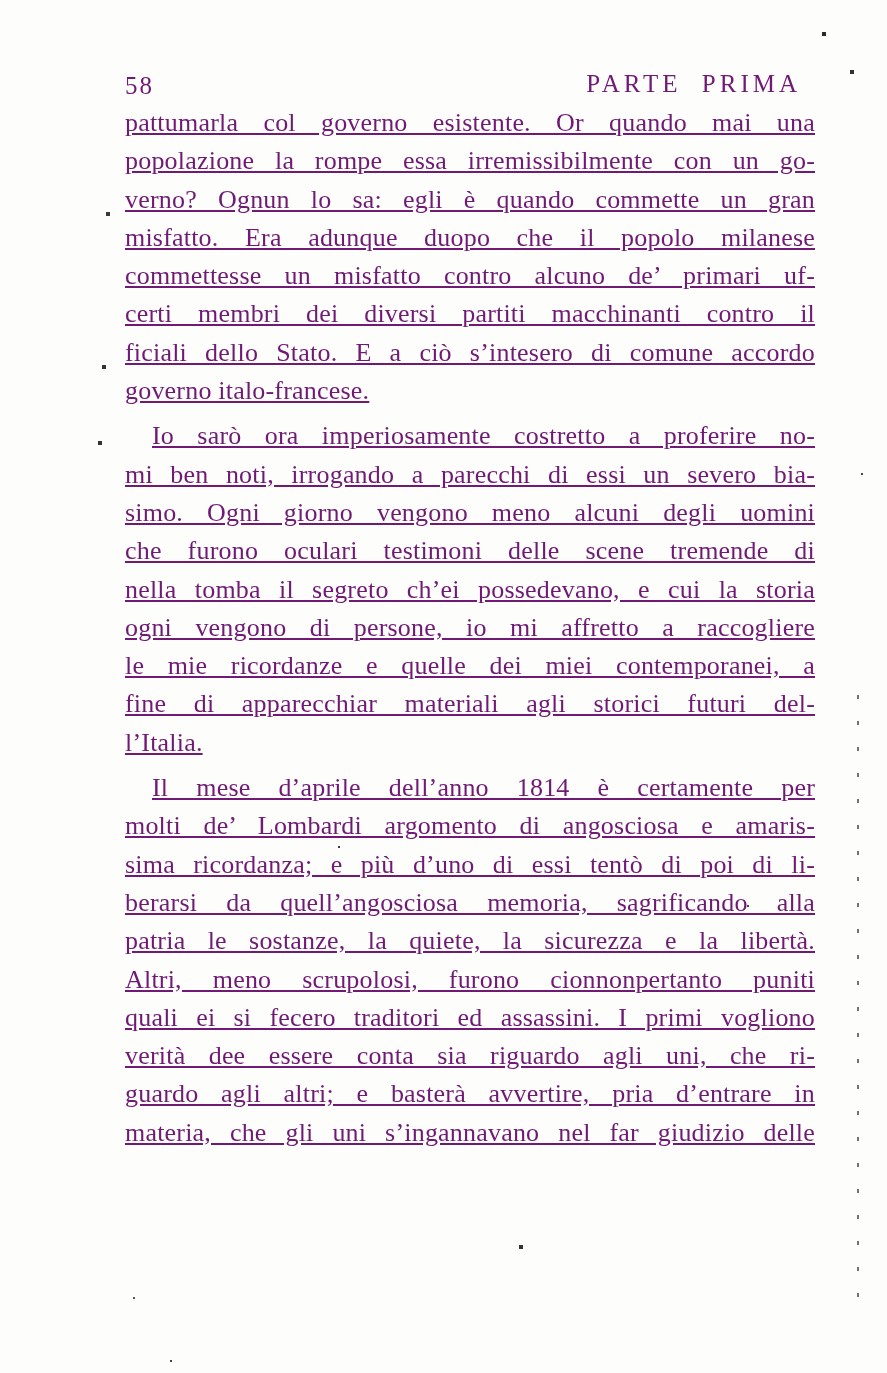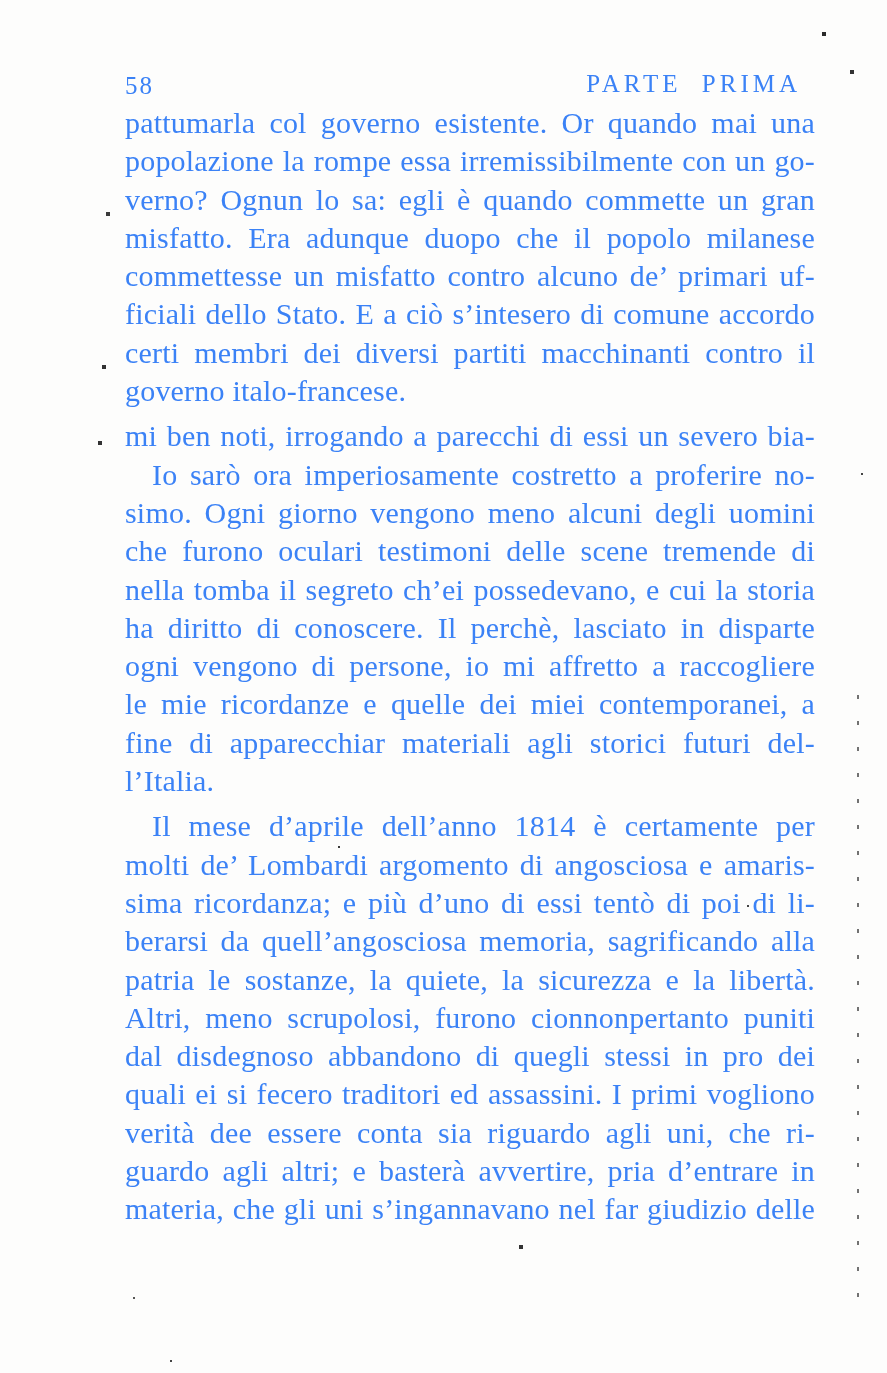--- a/index.html
+++ b/index.html
@@ -1,21 +1,21 @@
 <!DOCTYPE html>
 <html><head>
 <meta charset="utf-8">
 <style>
   html, body { margin: 0; padding: 0; background: #ffffff; }
   .page {
     position: relative;
     width: 887px;
     height: 1373px;
     background: #fdfdfc;
-    color: #3b82f6;
+    color: #701a75;
     font-family: "Liberation Serif", "DejaVu Serif", serif;
     overflow: hidden;
   }
   .header {
     position: absolute;
     top: 70px;
     left: 125px;
     width: 690px;
     height: 32px;
     font-size: 25px;
@@ -33,23 +33,24 @@
     text-align: right;
     letter-spacing: 4px;
     word-spacing: 10px;
     transform: translateX(-14px);
   }
   .text-block {
     position: absolute;
     top: 104px;
     left: 125px;
     width: 690px;
-    font-size: 30px;
+    font-size: 26px;
     line-height: 38.3px;
     letter-spacing: 0.2px;
+    text-decoration: underline;
   }
   .paragraph { margin: 0; }
   .paragraph + .paragraph { margin-top: 7px; }
   .line {
     height: 38.3px;
     text-align: justify;
     text-align-last: justify;
     overflow: visible;
   }
   .line.indent { text-indent: 27px; }
@@ -99,46 +100,44 @@
   </div>
 
   <div class="text-block">
 
     <div class="paragraph">
       <div class="line">pattumarla col governo esistente. Or quando mai una</div>
       <div class="line">popolazione la rompe essa irremissibilmente con un go-</div>
       <div class="line">verno? Ognun lo sa: egli è quando commette un gran</div>
       <div class="line">misfatto. Era adunque duopo che il popolo milanese</div>
       <div class="line">commettesse un misfatto contro alcuno de’ primari uf-</div>
+      <div class="line">certi membri dei diversi partiti macchinanti contro il</div>
       <div class="line">ficiali dello Stato. E a ciò s’intesero di comune accordo</div>
-      <div class="line">certi membri dei diversi partiti macchinanti contro il</div>
       <div class="line last">governo italo-francese.</div>
     </div>
 
     <div class="paragraph">
+      <div class="line indent">Io sarò ora imperiosamente costretto a proferire no-</div>
       <div class="line">mi ben noti, irrogando a parecchi di essi un severo bia-</div>
-      <div class="line indent">Io sarò ora imperiosamente costretto a proferire no-</div>
       <div class="line">simo. Ogni giorno vengono meno alcuni degli uomini</div>
       <div class="line">che furono oculari testimoni delle scene tremende di</div>
       <div class="line">nella tomba il segreto ch’ei possedevano, e cui la storia</div>
-      <div class="line">ha diritto di conoscere. Il perchè, lasciato in disparte</div>
       <div class="line">ogni vengono di persone, io mi affretto a raccogliere</div>
       <div class="line">le mie ricordanze e quelle dei miei contemporanei, a</div>
       <div class="line">fine di apparecchiar materiali agli storici futuri del-</div>
       <div class="line last">l’Italia.</div>
     </div>
 
     <div class="paragraph">
       <div class="line indent">Il mese d’aprile dell’anno 1814 è certamente per</div>
       <div class="line">molti de’ Lombardi argomento di angosciosa e amaris-</div>
       <div class="line">sima ricordanza; e più d’uno di essi tentò di poi di li-</div>
       <div class="line">berarsi da quell’angosciosa memoria, sagrificando alla</div>
       <div class="line">patria le sostanze, la quiete, la sicurezza e la libertà.</div>
       <div class="line">Altri, meno scrupolosi, furono cionnonpertanto puniti</div>
-      <div class="line">dal disdegnoso abbandono di quegli stessi in pro dei</div>
       <div class="line">quali ei si fecero traditori ed assassini. I primi vogliono</div>
       <div class="line">verità dee essere conta sia riguardo agli uni, che ri-</div>
       <div class="line">guardo agli altri; e basterà avvertire, pria d’entrare in</div>
       <div class="line">materia, che gli uni s’ingannavano nel far giudizio delle</div>
     </div>
 
   </div>
 
   <div class="edge-artifact"></div>
   <div class="speckles"></div>

